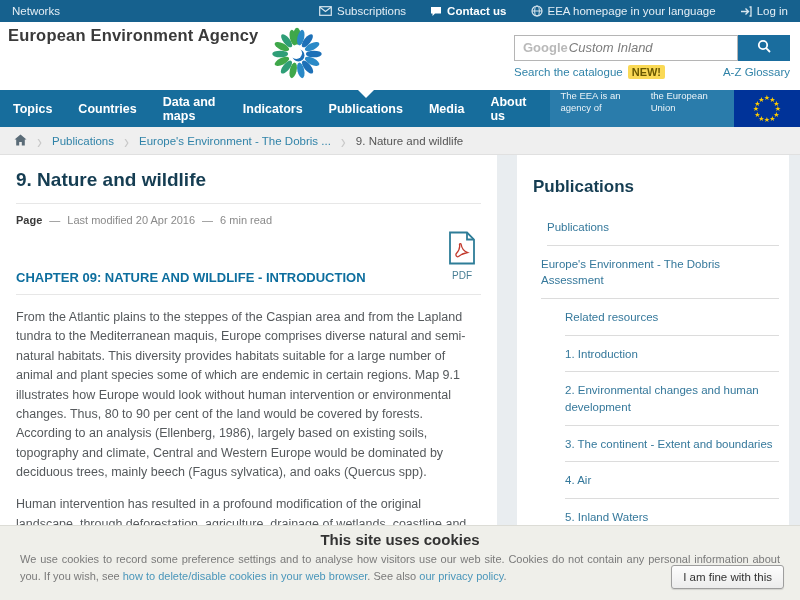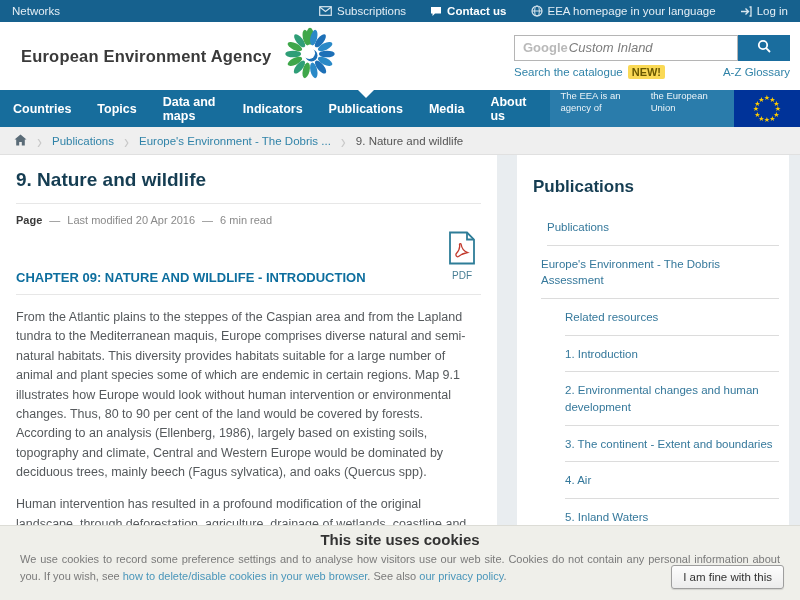--- a/index.html
+++ b/index.html
@@ -11,21 +11,21 @@
   .topbar { height:22px; background:#16618e; color:#d8e6ef; display:flex; align-items:center;
             justify-content:space-between; padding:0 12px; font-size:11.5px; }
   .topbar-right { display:flex; align-items:center; gap:24px; }
   .topbar a { color:#e4eef5; display:flex; align-items:center; gap:5px; }
   .topbar a.bold { font-weight:bold; color:#fff; }
   .topbar svg { display:block; }
 
   
   .header { height:68px; background:#ffffff; display:flex; align-items:center;
             justify-content:space-between; padding:0 10px 0 8px; position:relative; }
-  .brand { display:flex; align-items:center; gap:10px;margin-left:13px; }
+  .brand { display:flex; gap:10px; }
   .brand-name { font-size:16.5px; font-weight:bold; color:#3a3a3a; letter-spacing:0.2px; }
   .search-block { width:276px; }
   .search-row { display:flex; }
   .search-input { flex:1; height:26px; border:1px solid #b5b5b5; background:#fff; display:flex;
                   align-items:center; padding:0 8px; font-size:13px; overflow:hidden; white-space:nowrap; }
   .search-input .g { color:#b9b9b9; font-weight:bold; }
   .search-input .cs { color:#7d7d7d; font-style:italic; margin-left:1px; }
   .search-btn { width:52px; height:26px; background:#1a6d9e; border:none; display:flex;
                 align-items:center; justify-content:center; cursor:pointer; }
   .search-links { display:flex; justify-content:space-between; align-items:center; margin-top:5px;
@@ -189,22 +189,22 @@
       <span>
         <a>Search the catalogue</a><span class="badge-new">NEW!</span>
       </span>
       <a>A-Z Glossary</a>
     </div>
   </div>
 </div>
 
 <div class="nav">
   <div class="nav-left">
+    <a class="nav-item">Topics</a>
     <a class="nav-item">Countries</a>
-    <a class="nav-item">Topics</a>
     <a class="nav-item">Data and maps</a>
     <a class="nav-item">Indicators</a>
     <a class="nav-item active">Publications</a>
   </div>
   <div class="nav-right">
     <a class="nav-item">Media</a>
     <a class="nav-item">About us</a>
     <div class="eu-note">
       <span>The EEA is an agency of</span>
       <span>the European Union</span>

